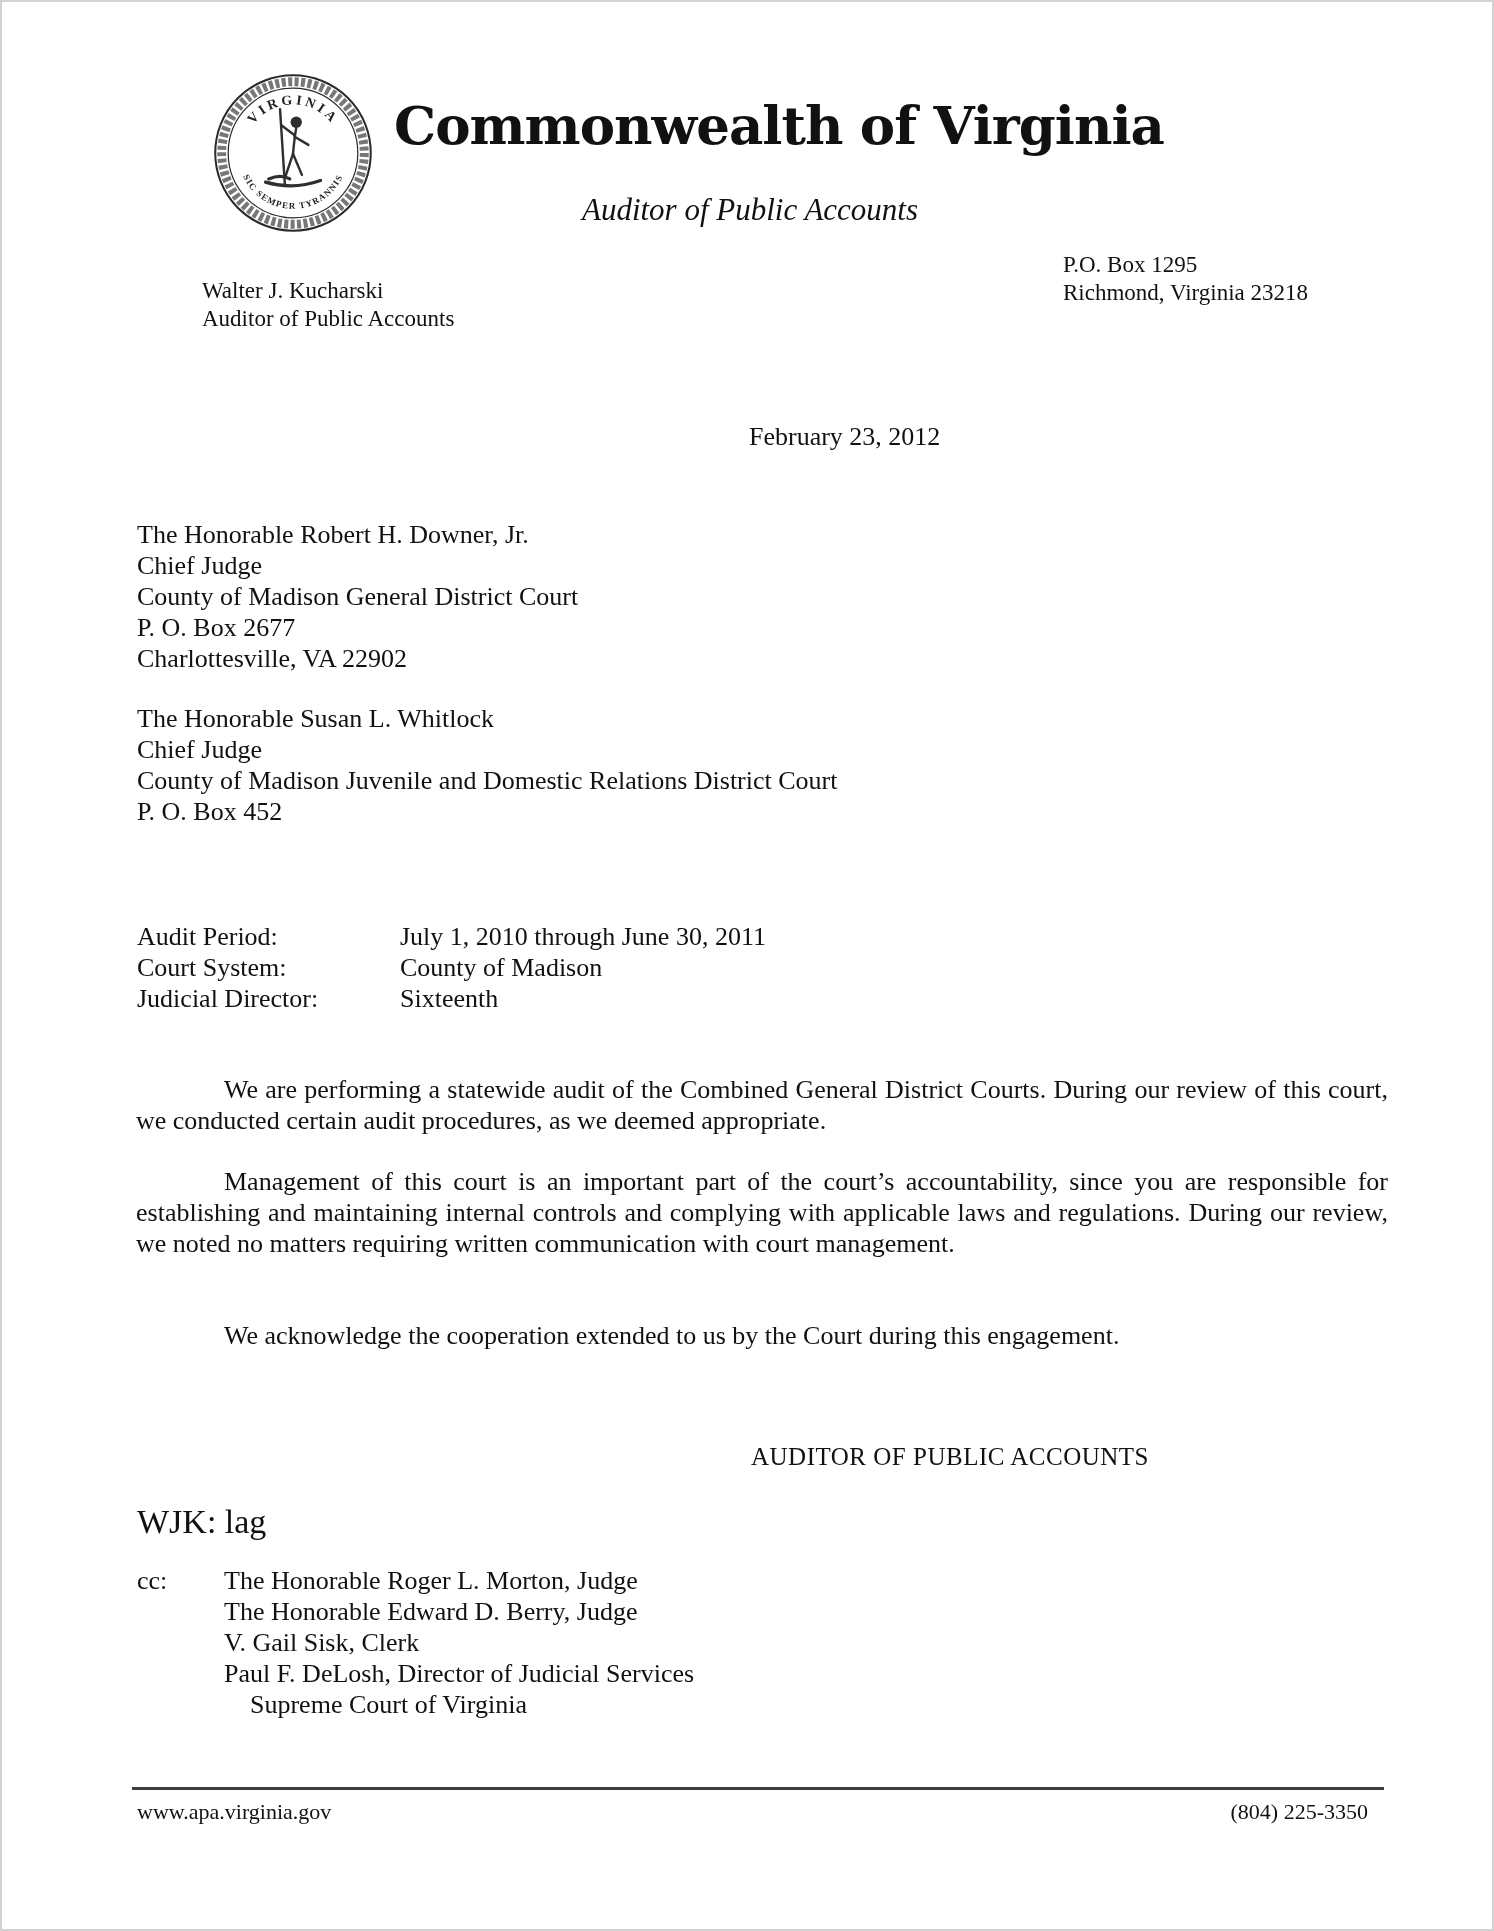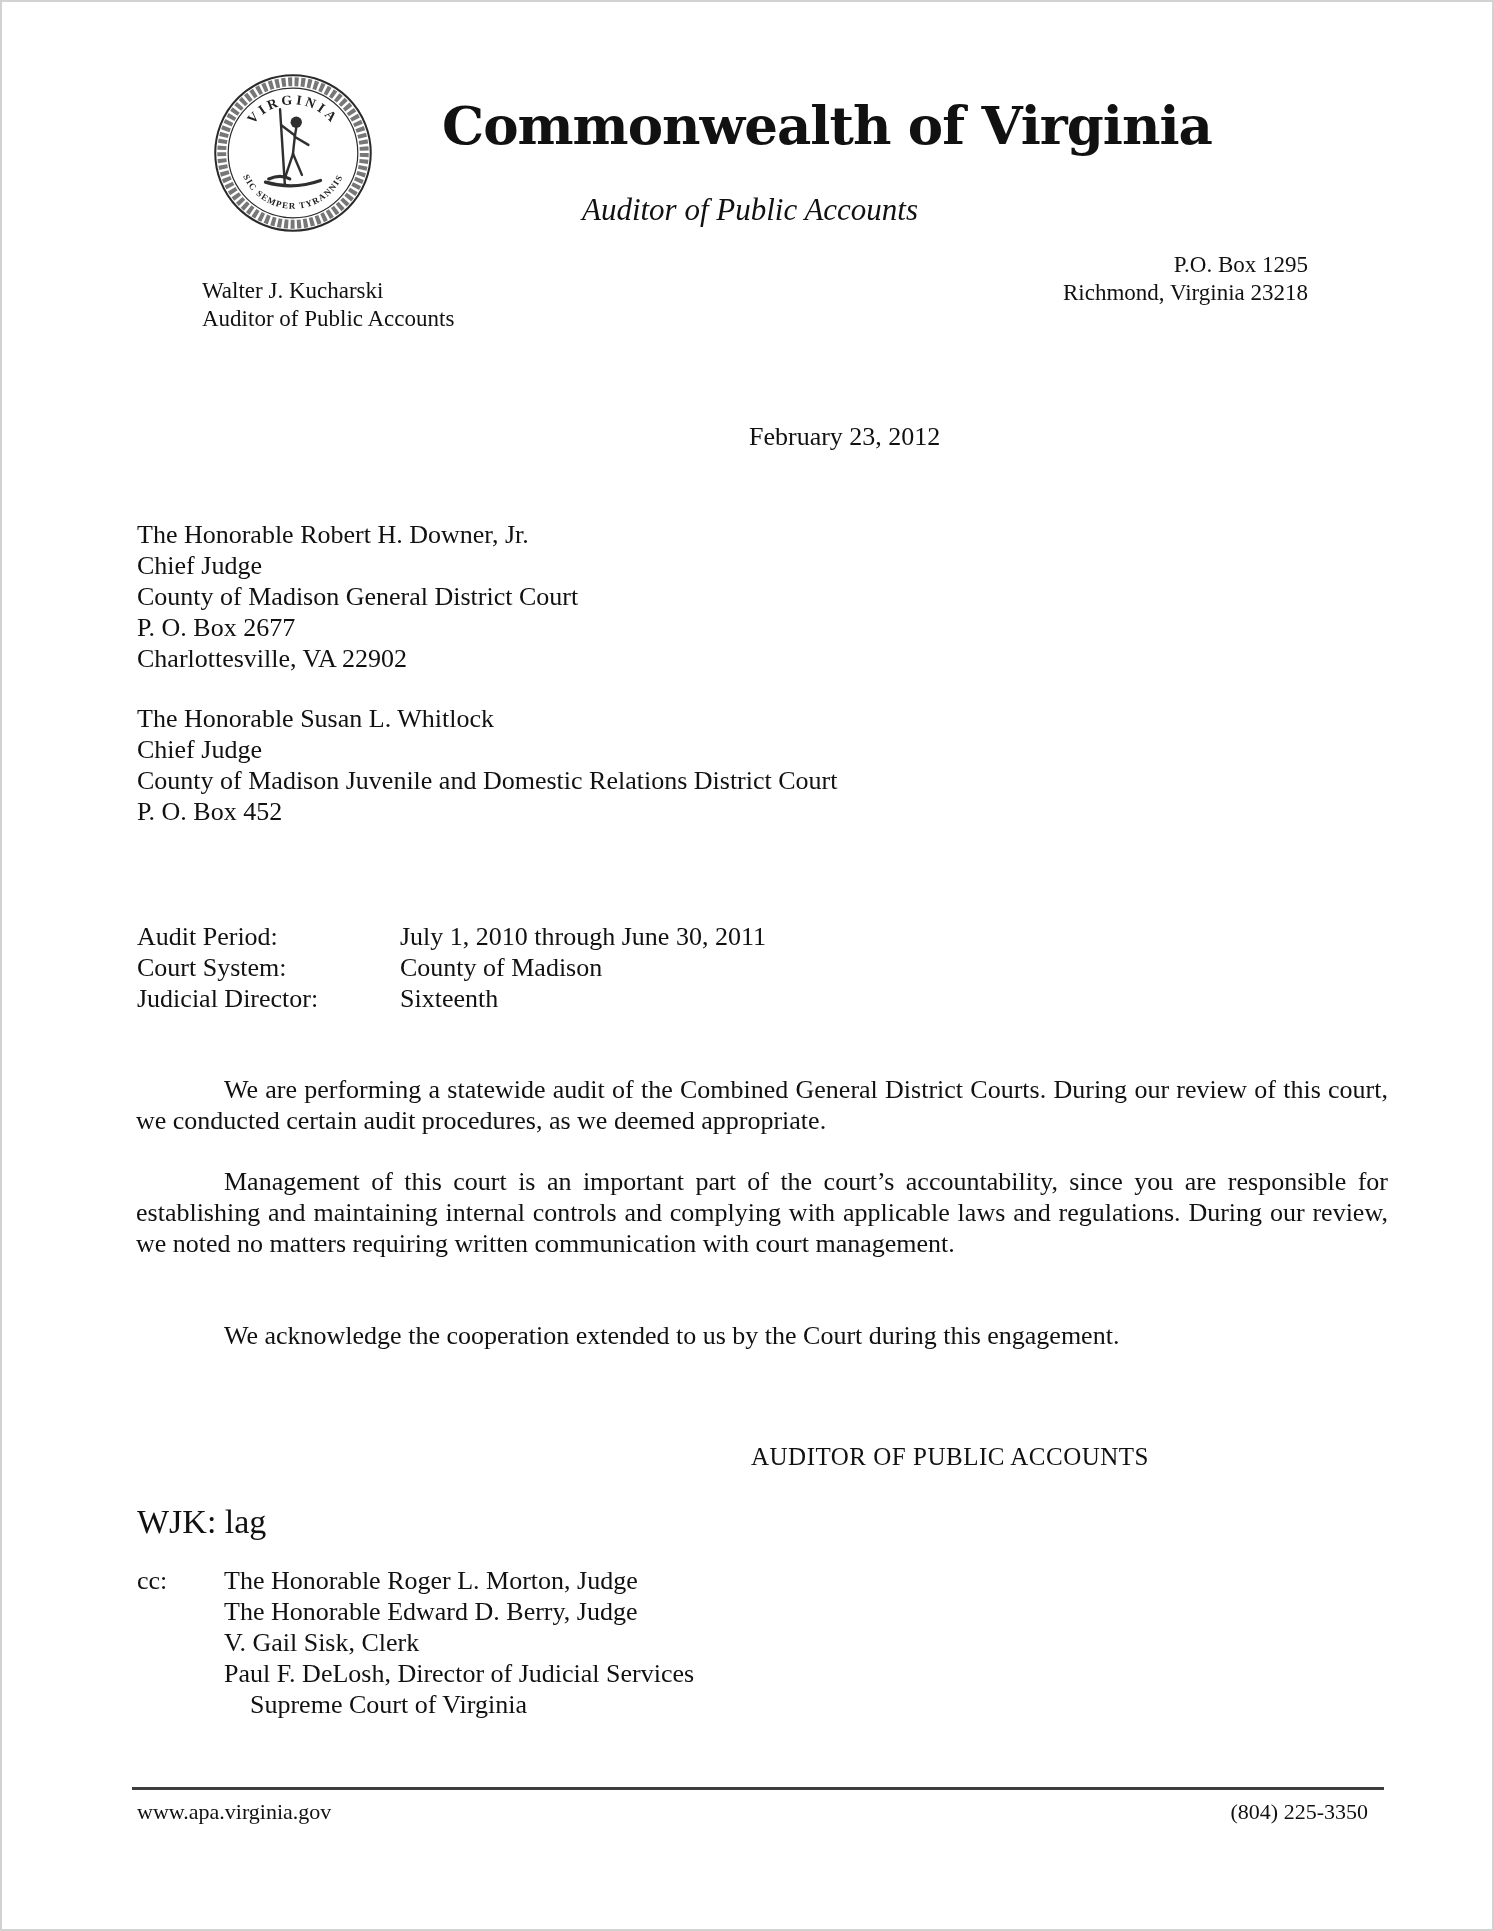--- a/index.html
+++ b/index.html
@@ -32,21 +32,20 @@
     position: absolute;
     left: 392px;
     top: 92px;
     width: 712px;
     text-align: center;
     font-family: "DejaVu Serif", serif;
     font-weight: bold;
     font-size: 53px;
     letter-spacing: -1px;
     white-space: nowrap;
-    margin-left: 48px;
   }
   .doc-subtitle {
     position: absolute;
     left: 392px;
     top: 190px;
     width: 712px;
     text-align: center;
     font-style: italic;
     font-size: 31px;
     white-space: nowrap;
@@ -56,21 +55,20 @@
     left: 200px;
     top: 249px;
     font-size: 23px;
     line-height: 28px;
     margin-top: 26px;
   }
   .hdr-right {
     position: absolute;
     right: 184px;
     top: 249px;
-    text-align: right;
     font-size: 23px;
     line-height: 28px;
   }
 
   
   .date-line {
     position: absolute;
     left: 747px;
     top: 420px;
     font-size: 26px;

